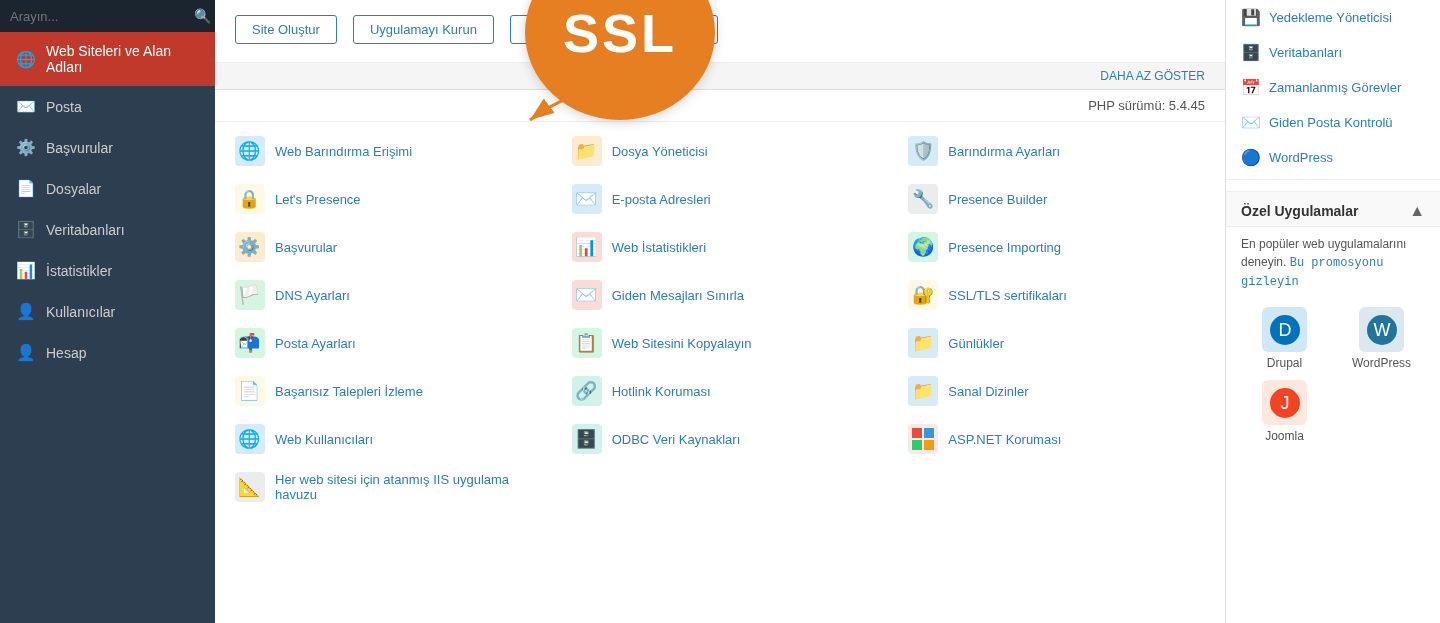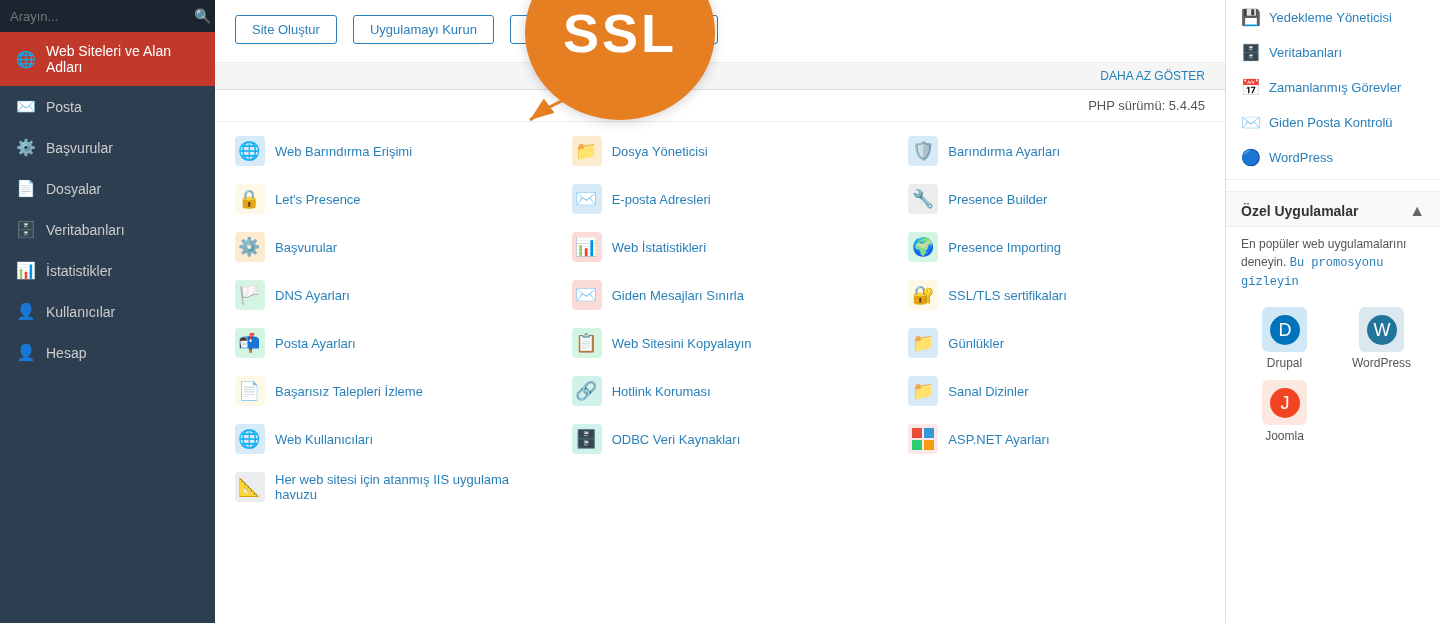--- a/index.html
+++ b/index.html
@@ -438,21 +438,21 @@
         </div>
         <div class="tool-item">
           <div class="tool-icon" style="background:#fde8e8;">
             <svg width="22" height="22" viewBox="0 0 22 22">
               <rect x="0" y="0" width="10" height="10" fill="#e74c3c"></rect>
               <rect x="12" y="0" width="10" height="10" fill="#3498db"></rect>
               <rect x="0" y="12" width="10" height="10" fill="#2ecc71"></rect>
               <rect x="12" y="12" width="10" height="10" fill="#f39c12"></rect>
             </svg>
           </div>
-          <span>ASP.NET Ayarları</span>
+          <span>ASP.NET Koruması</span>
         </div>
 
         <div class="tool-item" style="grid-column: span 1;">
           <div class="tool-icon bg-gray">
               <span style="font-size:18px;">📐</span>
             </div>
           <span>Her web sitesi için atanmış IIS uygulama havuzu</span>
         </div>
       </div>
     </div>

